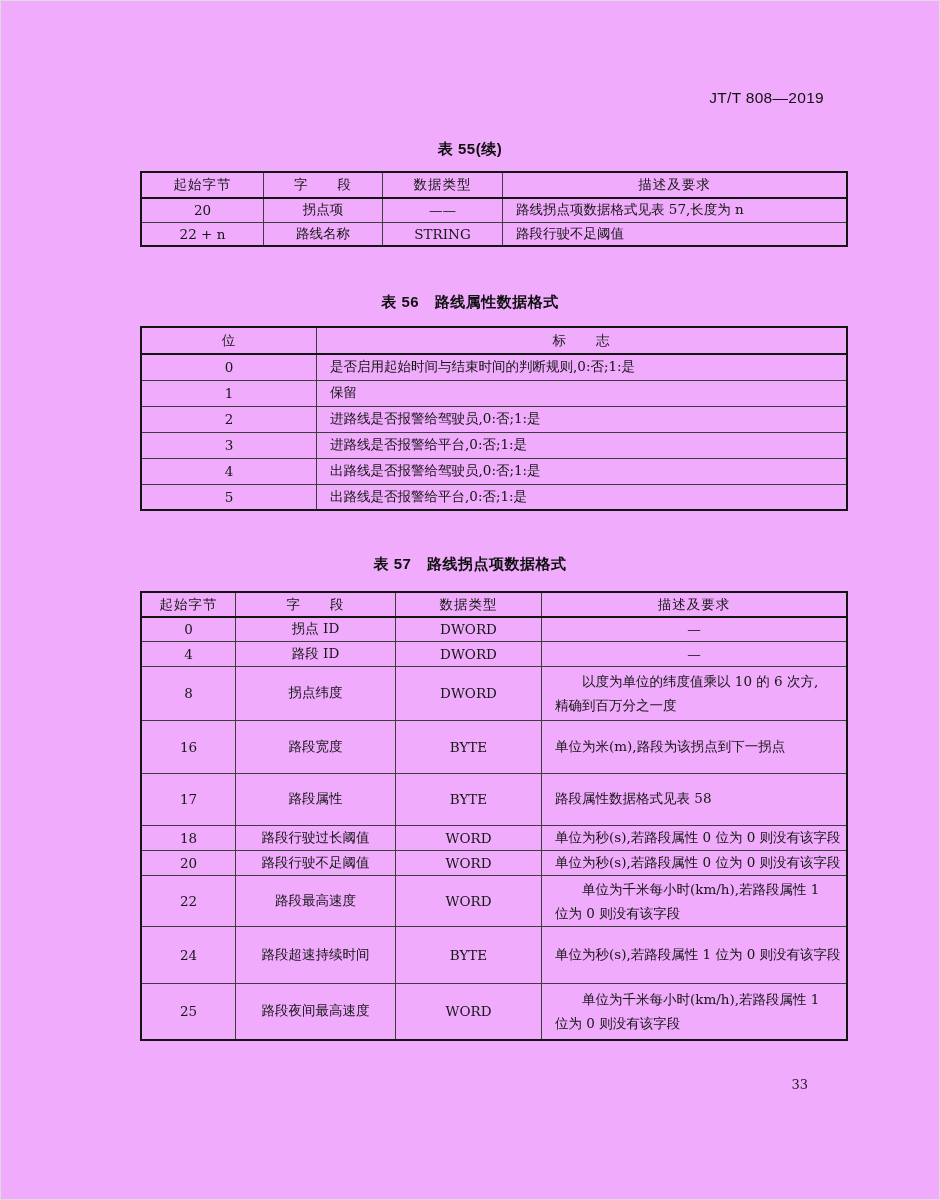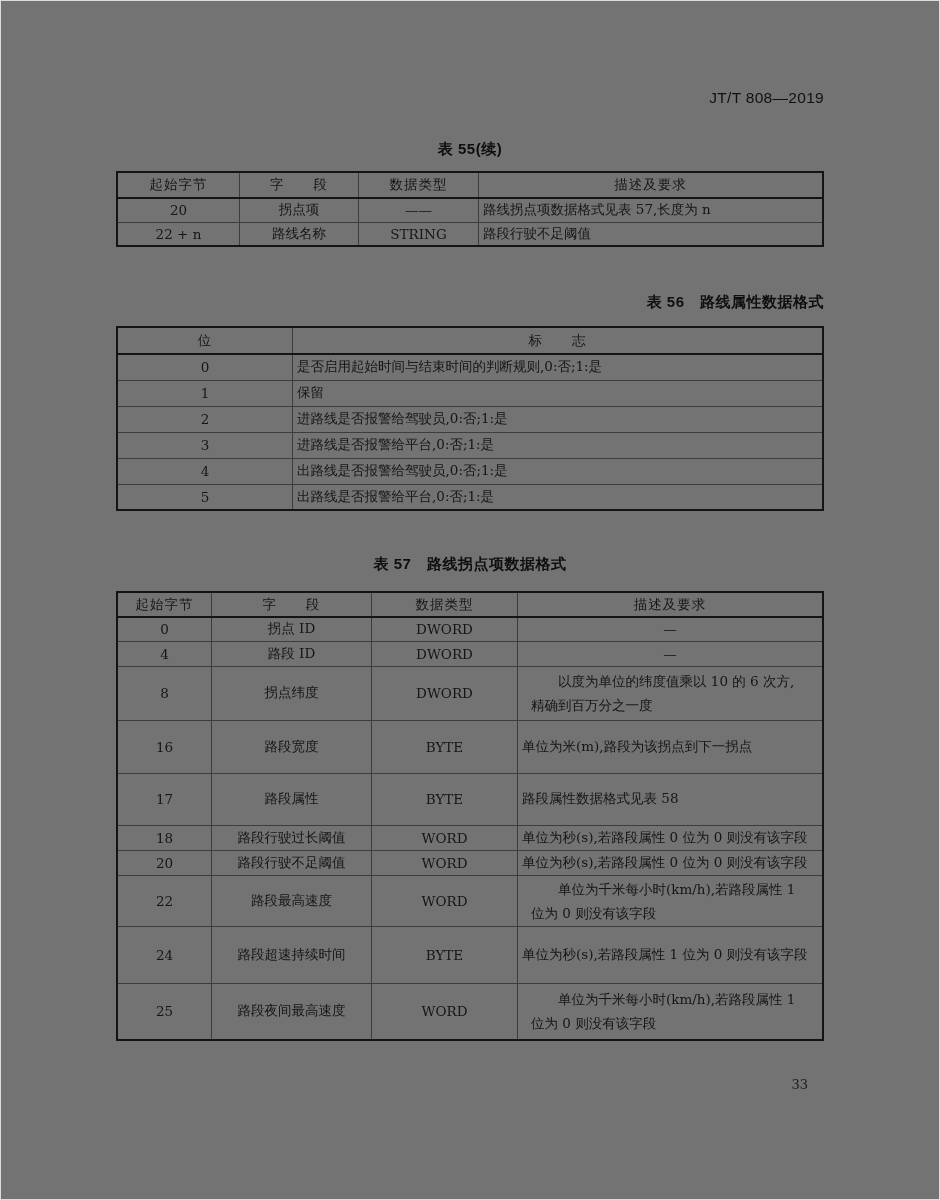--- a/index.html
+++ b/index.html
@@ -1,60 +1,60 @@
 <!DOCTYPE html>
 <html><head>
 <meta charset="utf-8">
 <style>
   html,body{margin:0;padding:0;}
   .page{
     position:relative;
     width:940px;height:1200px;
-    background:#737373;
+    background:#f0abfc;
     box-sizing:border-box;
     border:1px solid #dcdcdc;
     font-family:"DejaVu Serif","Liberation Serif",serif;
     color:#1c1c1c;
     overflow:hidden;
   }
   .doc-header{
     position:absolute;top:88px;left:115px;width:708px;
     text-align:right;
     font-family:"Liberation Sans","DejaVu Sans",sans-serif;
     font-size:15.5px;letter-spacing:.3px;color:#111;
   }
   .table-title{
     position:absolute;left:115px;width:708px;
     text-align:center;
     font-family:"Liberation Sans","DejaVu Sans",sans-serif;
     font-weight:700;font-size:15px;color:#0f0f0f;
     letter-spacing:.5px;
   }
   .title-55{top:139px;}
-  .title-56{top:292px;text-align:right;}
+  .title-56{top:292px;}
   .title-57{top:554px;}
 
   table{
     position:absolute;left:115px;
     border-collapse:collapse;table-layout:fixed;
     width:708px;
     font-size:13.5px;color:#161616;
   }
   .t55{top:170px;}
   .t56{top:325px;}
   .t57{top:590px;}
 
   th,td{
     border:1px solid #3d3d3d;
     padding:1px 4px;
     text-align:center;
     font-weight:normal;
     overflow:hidden;
   }
-  table{border:2px solid #141414;}
+  table{border:2px solid #141414;margin-left:24px;}
   thead th{border-bottom:2px solid #141414;font-size:13.5px;letter-spacing:1px;}
 
   
   .t55 th:nth-child(1){width:113px}
   .t55 th:nth-child(2){width:110px}
   .t55 th:nth-child(3){width:111px}
   .t56 th:nth-child(1){width:166px}
   .t57 th:nth-child(1){width:85px}
   .t57 th:nth-child(2){width:151px}
   .t57 th:nth-child(3){width:137px}
@@ -68,21 +68,21 @@
   .t57 tbody tr{height:25px}
   .t57 tbody tr:nth-child(1){height:24px}
   .t57 tbody tr:nth-child(3){height:54px}
   .t57 tbody tr:nth-child(4){height:53px}
   .t57 tbody tr:nth-child(5){height:52px}
   .t57 tbody tr:nth-child(9){height:57px}
   .t57 tbody tr:nth-child(10){height:57px}
   .t57 tbody tr:nth-child(11){height:49px}
 
   
-  td.desc-left{text-align:left;padding-left:4px;}
+  td.desc-left{text-align:left;padding-left:13px;}
   td.desc-center{text-align:center;}
   td.desc-indent{
     text-align:left;padding-left:13px;padding-right:22px;
     text-indent:2em;line-height:24px;
   }
   .page-number{
     position:absolute;top:1076px;left:115px;width:708px;
     text-align:right;padding-right:16px;box-sizing:border-box;
     font-size:13px;color:#1c1c1c;
   }

